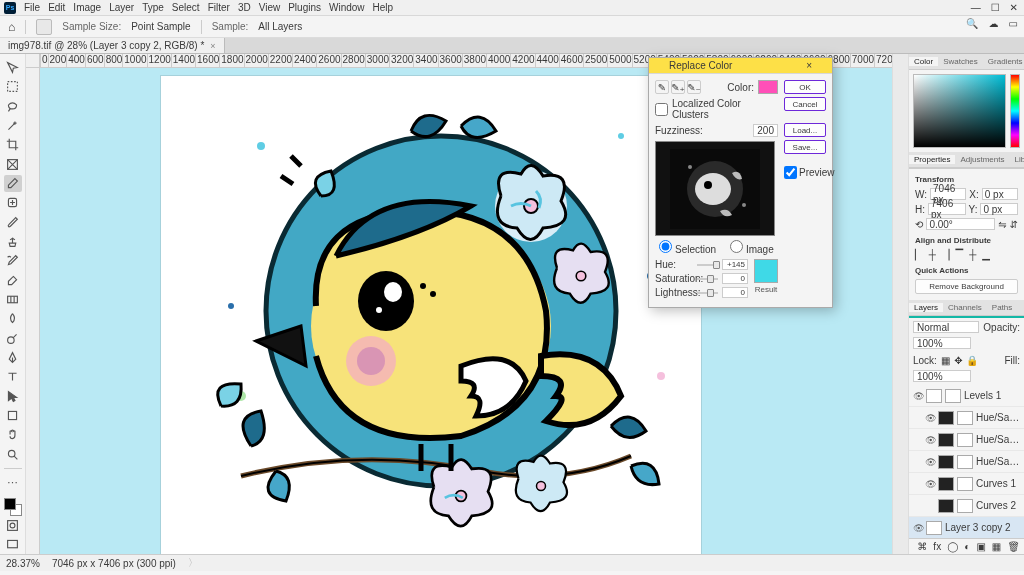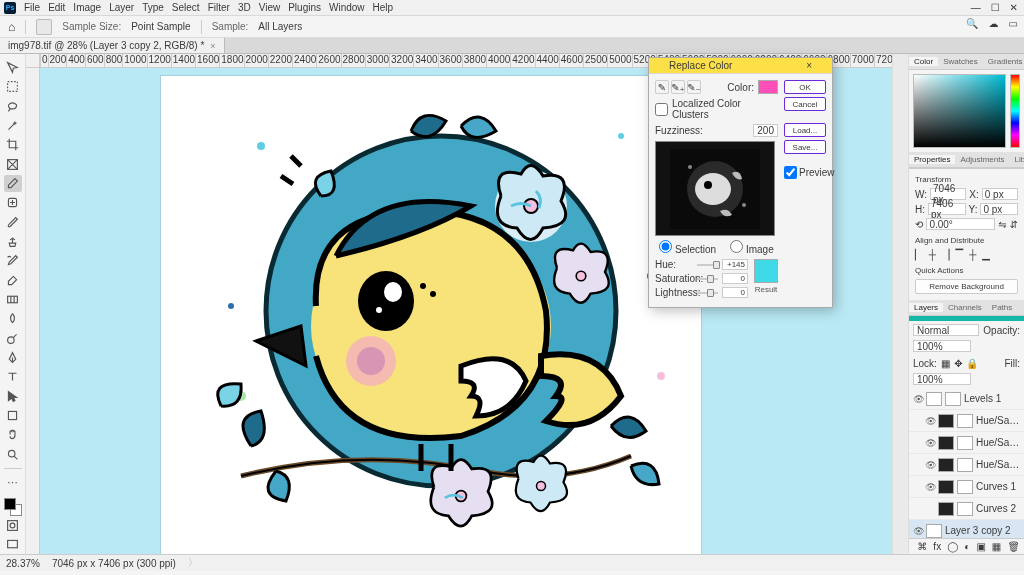--- a/index.html
+++ b/index.html
@@ -69,26 +69,26 @@
 .panel-tabs { height: 16px; display: flex; align-items: center; background: #e2e2e2; border-bottom: 1px solid #ccc; }
 .panel-tabs span { padding: 0 5px; font-size: 8px; color: #666; }
 .panel-tabs span.act { background: #f4f4f4; color: #222; }
 
 #color-panel { height: 82px; padding: 4px; display: flex; gap: 4px; }
 #color-panel .field { flex: 1; background: linear-gradient(to right, #fff, #00bcd4); position: relative; border: 1px solid #bbb; }
 #color-panel .field::after { content: ""; position: absolute; inset: 0; background: linear-gradient(to bottom, transparent, #000); }
 #color-panel .hue { width: 10px; background: linear-gradient(to bottom, #f00, #ff0, #0f0, #0ff, #00f, #f0f, #f00); border: 1px solid #bbb; }
 
 #props-panel { padding: 6px; border-top: 1px solid #ccc; }
-#props-panel .hd { font-size: 8px; font-weight: normal; margin-bottom: 4px; }
+#props-panel .hd { font-size: 8px; font-weight: bold; margin-bottom: 4px; }
 #props-panel .prow { display: flex; align-items: center; gap: 3px; font-size: 8px; color: #555; margin-bottom: 3px; }
 #props-panel .prow .fld { flex: 1; border: 1px solid #ccc; background: #fff; padding: 0 2px; height: 12px; display: flex; align-items: center; }
 #props-panel .qbtn { border: 1px solid #ccc; background: #fdfdfd; border-radius: 2px; font-size: 8px; padding: 2px 0; text-align: center; margin-top: 2px; }
 
-#layers-panel { flex: 1; border-top: 5px solid #14b8a6; display: flex; flex-direction: column; min-height: 0; }
+#layers-panel { flex: 1; border-top: 2px solid #14b8a6; display: flex; flex-direction: column; min-height: 0; }
 #layers-panel .ctrl { padding: 3px 4px; font-size: 8px; color: #666; display: flex; align-items: center; gap: 4px; flex-wrap: wrap; }
 #layers-panel .ctrl .dd { border: 1px solid #ccc; background: #fff; padding: 0 3px; height: 12px; display: flex; align-items: center; flex: 1; }
 #layers-panel .list { flex: 1; overflow: hidden; }
 .layer-row { display: flex; align-items: center; height: 22px; padding: 0 4px; border-bottom: 1px solid #e8e8e8; gap: 3px; font-size: 8px; }
 .layer-row.sel { background: #d8e6f3; }
 .layer-row .eye { width: 10px; font-size: 9px; color: #555; }
 .layer-row .thumb { width: 16px; height: 14px; background: #fff; border: 1px solid #aaa; }
 .layer-row .thumb.adj { background: #222; }
 .layer-row .mask { width: 16px; height: 14px; background: #fff; border: 1px solid #aaa; }
 .layer-row .nm { flex: 1; overflow: hidden; text-overflow: ellipsis; white-space: nowrap; }

